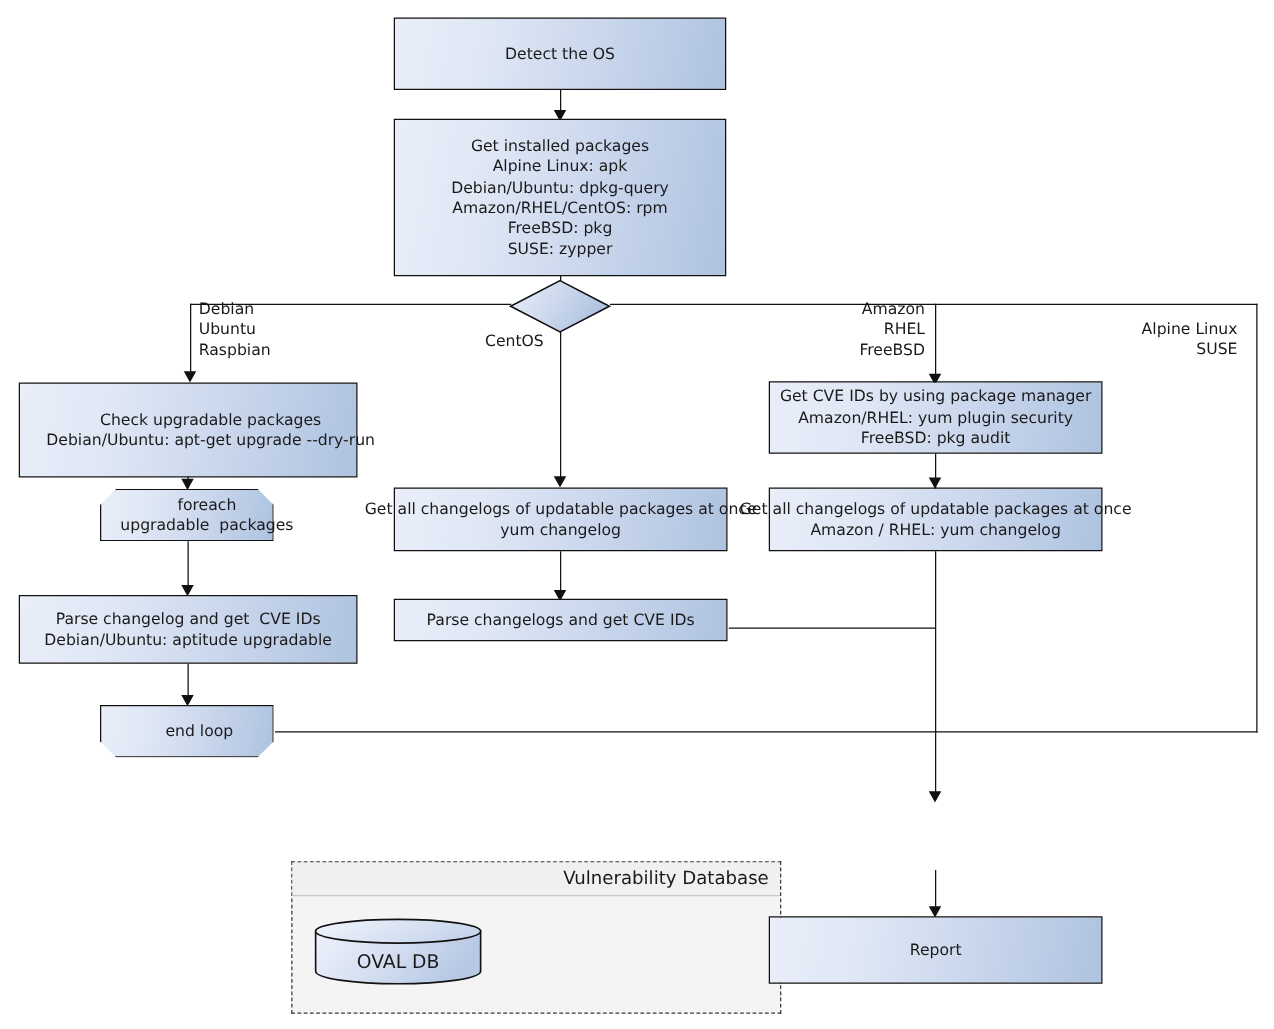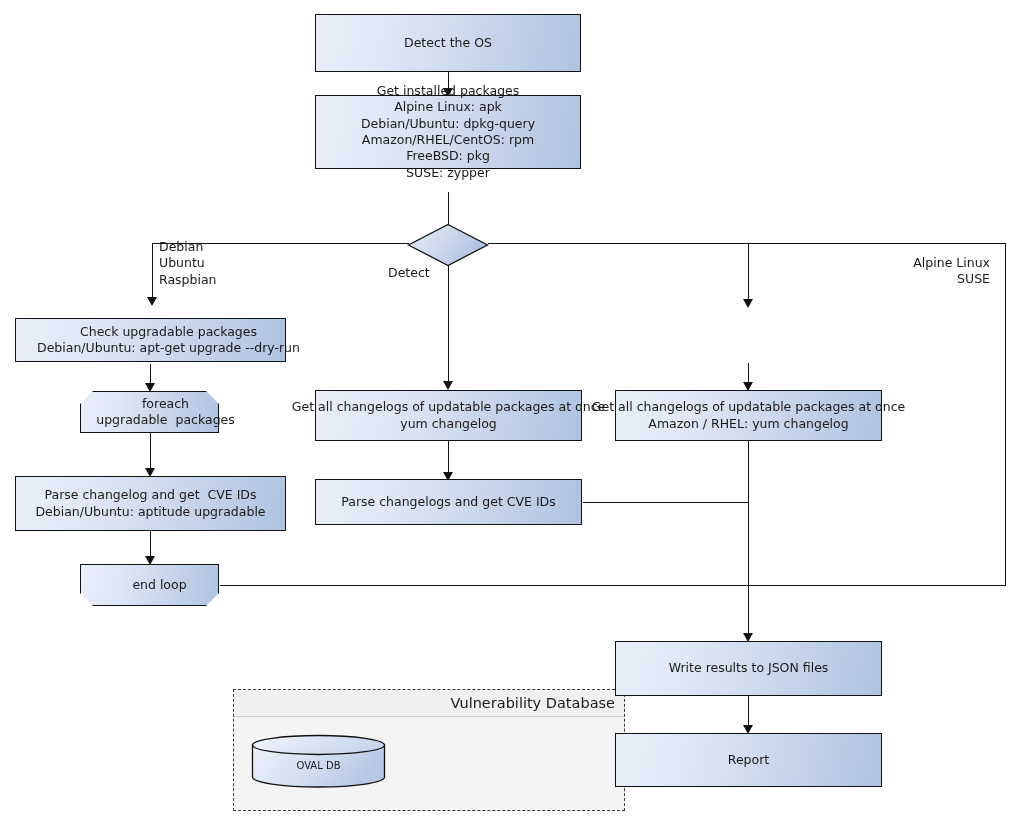--- a/index.html
+++ b/index.html
@@ -127,21 +127,21 @@
   }
   .cylinder {
     position: absolute;
     z-index: 3;
   }
   .cylinder svg { display: block; overflow: visible; }
   .cyl-label {
     position: absolute;
     left: 0; right: 0;
     text-align: center;
-    font-size: 10px;
+    font-size: 15px;
     white-space: nowrap;
     color: #1a1a1a;
     z-index: 4;
   }
 </style>
 </head>
 <body>
 
 <div id="canvas">
 
@@ -191,21 +191,21 @@
 
   <div class="line v" style="left:747.5px; top:696px; height:36px;"></div>
   <div class="arrow" style="left:742.5px; top:725px;"></div>
 
   <div class="line h" style="left:546px; top:760px; width:69px;"></div>
 
   <div class="node" style="left:315px; top:14px; width:266px; height:58px;">
     <span class="txt">Detect the OS</span>
   </div>
 
-  <div class="node" style="left:315px; top:95px; width:266px; height:74px;">
+  <div class="node" style="left:315px; top:95px; width:266px; height:126px;">
     <span class="txt">Get installed packages
 Alpine Linux: apk
 Debian/Ubuntu: dpkg-query
 Amazon/RHEL/CentOS: rpm
 FreeBSD: pkg
 SUSE: zypper</span>
   </div>
 
   <div class="diamond" style="left:407px; top:223px; width:82px; height:44px;">
     <svg width="82" height="44" viewBox="0 0 82 44" xmlns="http://www.w3.org/2000/svg">
@@ -213,21 +213,21 @@
         <linearGradient id="dg" x1="0" y1="0" x2="1" y2="0.35">
           <stop offset="0%" stop-color="#e9eef9"></stop>
           <stop offset="45%" stop-color="#d2dcef"></stop>
           <stop offset="100%" stop-color="#aec3e0"></stop>
         </linearGradient>
       </defs>
       <polygon points="41,1.5 80.5,22 41,42.5 1.5,22" fill="url(#dg)" stroke="#111111" stroke-width="1.3"></polygon>
     </svg>
   </div>
 
-  <div class="node" style="left:15px; top:318px; width:271px; height:44px;padding-left:36px;">
+  <div class="node" style="left:15px; top:306px; width:271px; height:76px;padding-left:36px;">
     <span class="txt">Check upgradable packages
 Debian/Ubuntu: apt-get upgrade --dry-run</span>
   </div>
 
   <div class="node loop-start" style="left:80px; top:391px; width:139px; height:42px;">
     <div class="shape"></div>
     <span class="txt">foreach
 upgradable  packages</span>
   </div>
 
@@ -239,44 +239,49 @@
   <div class="node loop-end" style="left:80px; top:564px; width:139px; height:42px;padding-left:20px;">
     <div class="shape"></div>
     <span class="txt">end loop</span>
   </div>
 
   <div class="node" style="left:315px; top:390px; width:267px; height:51px;">
     <span class="txt">Get all changelogs of updatable packages at once
 yum changelog</span>
   </div>
 
-  <div class="node" style="left:315px; top:479px; width:267px; height:46px;">
+  <div class="node" style="left:315px; top:479px; width:267px; height:34px;">
     <span class="txt">Parse changelogs and get CVE IDs</span>
   </div>
 
+  <div class="node" style="left:615px; top:305px; width:267px; height:58px;">
+    <span class="txt">Get CVE IDs by using package manager
+Amazon/RHEL: yum plugin security
+FreeBSD: pkg audit</span>
+  </div>
 
   <div class="node" style="left:615px; top:390px; width:267px; height:51px;">
     <span class="txt">Get all changelogs of updatable packages at once
 Amazon / RHEL: yum changelog</span>
   </div>
 
-  <div class="node" style="left:615px; top:641px; width:267px; height:55px;">
-    <span class="txt">Write results to JSON files</span>
-  </div>
 
   <div class="node" style="left:615px; top:733px; width:267px; height:54px;">
     <span class="txt">Report</span>
   </div>
 
   <div class="edge-label" style="left:159px; top:239px; text-align:left;">Debian
 Ubuntu
 Raspbian</div>
 
-  <div class="edge-label" style="left:388px; top:265px; text-align:left;">Detect</div>
-
+  <div class="edge-label" style="left:388px; top:265px; text-align:left;">CentOS</div>
+
+  <div class="edge-label right-al" style="left:640px; top:239px; width:100px; text-align:right;">Amazon
+RHEL
+FreeBSD</div>
 
   <div class="edge-label right-al" style="left:888px; top:255px; width:102px; text-align:right;">Alpine Linux
 SUSE</div>
 
   <div class="vdb-group" style="left:233px; top:689px; width:392px; height:122px;">
     <div class="vdb-titlebar"></div>
     <div class="vdb-title">Vulnerability Database</div>
   </div>
 
   <div class="cylinder" style="left:251px; top:734px; width:135px; height:54px;">

